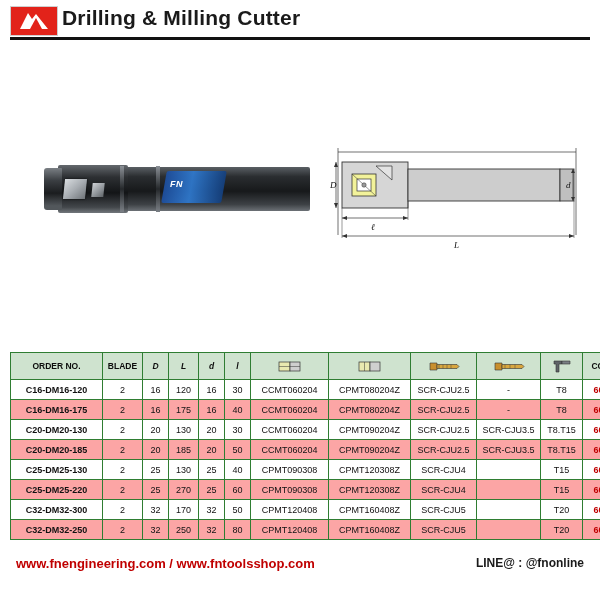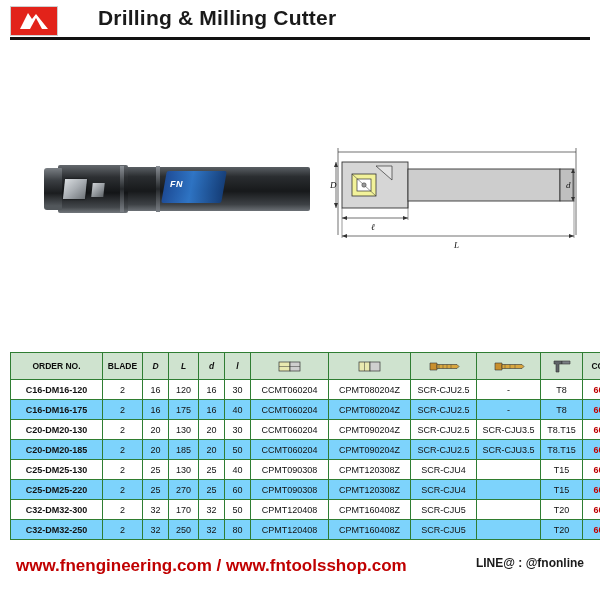--- a/index.html
+++ b/index.html
@@ -24,21 +24,20 @@
     background:#e2231a;
   }
   .logo-mark{
     position:absolute;left:7px;top:4px;width:32px;height:20px;
   }
   .header-title{
     position:absolute;left:62px;top:6px;
     font-size:21px;font-weight:bold;color:#1a1a1a;
     letter-spacing:0.2px;
     white-space:nowrap;
-    margin-left:36px;
   }
   .header-rule{
     position:absolute;left:10px;top:37px;width:580px;height:3px;
     background:#111111;
   }
 
   
   .photo{
     position:absolute;left:28px;top:135px;width:272px;height:110px;
   }
@@ -110,21 +109,21 @@
   }
   thead th{
     background:#cfe3cf;
     font-weight:bold;
     font-size:8.5px;
     height:26px;
     color:#0d0d0d;
   }
   thead th.ital{font-style:italic;}
   tbody td{background:#ffffff;}
-  tbody tr.alt td{background:#7dd3fc;}
+  tbody tr.alt td{background:#fca5a5;}
   td.order{
     font-weight:bold;font-size:9px;text-align:center;color:#111;
   }
   td.code{
     color:#c00000;font-weight:bold;font-size:9px;
   }
   .col-order{width:92px;}
   .col-blade{width:40px;}
   .col-d{width:26px;}
   .col-l{width:30px;}
@@ -138,21 +137,21 @@
   .col-code{width:60px;}
 
   .hicon{display:block;margin:0 auto;}
 
   
   .footer{
     position:absolute;left:0;top:556px;width:600px;height:26px;
   }
   .footer-left{
     position:absolute;left:16px;top:0;
-    color:#c00000;font-size:17px;font-weight:bold;text-align:center;
+    color:#c00000;font-size:13px;font-weight:bold;text-align:center;
   }
   .footer-right{
     position:absolute;right:16px;top:0;
     color:#1a1a1a;font-size:12px;font-weight:bold;
   }
 </style>
 </head>
 <body>
 
 <div class="header">

